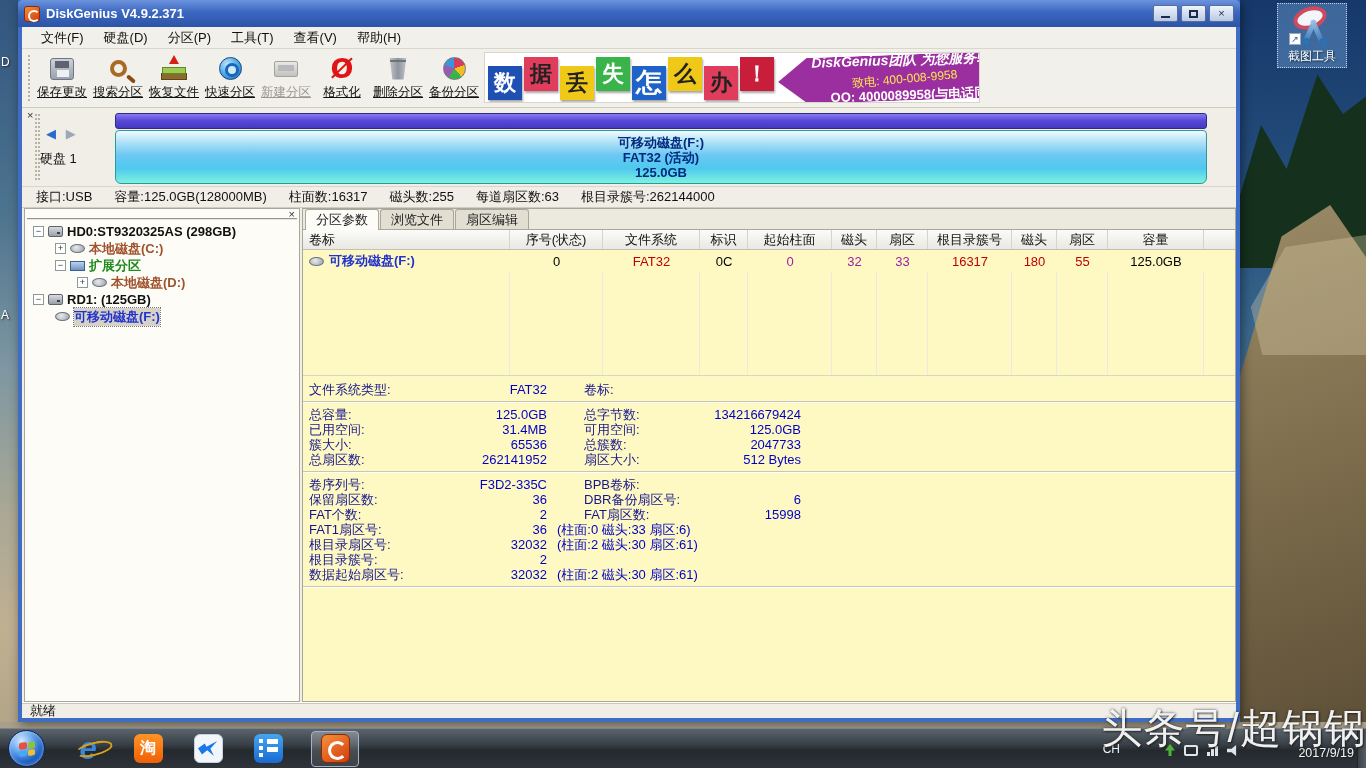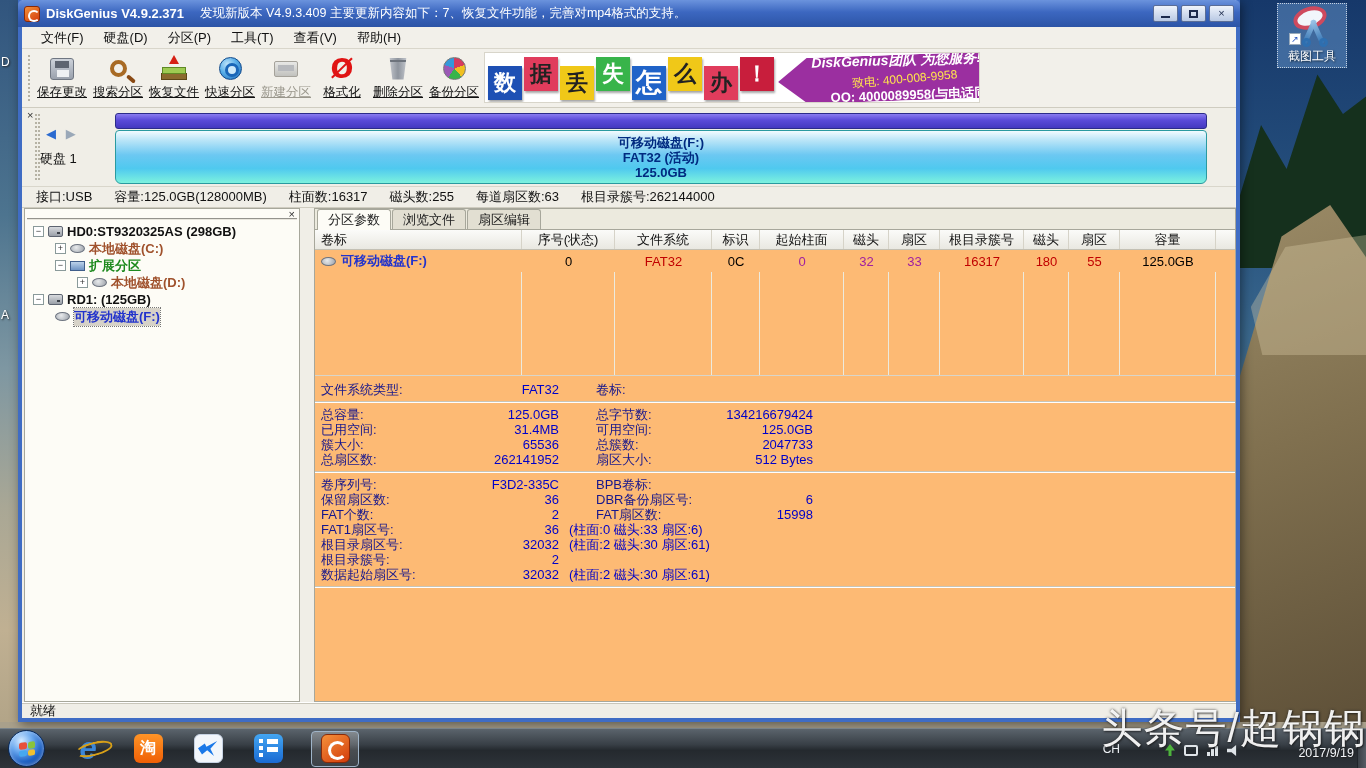--- a/index.html
+++ b/index.html
@@ -127,21 +127,21 @@
   .exp{width:11px;height:11px;border:1px solid #8a9a9a;background:#fff;font-size:9px;line-height:9px;
     text-align:center;color:#333;flex:0 0 auto;font-weight:normal;}
   .ic-hdd{width:15px;height:11px;background:linear-gradient(#d8dade,#9aa0a8);border:1px solid #5d6470;border-radius:2px;position:relative;flex:0 0 auto;}
   .ic-hdd::after{content:"";position:absolute;right:2px;bottom:2px;width:3px;height:2px;background:#3d424a;}
   .ic-part{width:15px;height:9px;border-radius:50%;background:radial-gradient(circle at 40% 35%,#e8eaec,#9aa0a8);
     border:1px solid #6d7480;flex:0 0 auto;}
   .ic-ext{width:15px;height:10px;background:linear-gradient(#bcd2ea,#6f94c4);border:1px solid #3f5d8a;flex:0 0 auto;}
   .c-black{color:#111;}.c-brown{color:#a0522d;}.c-green{color:#1e8a1e;}.c-blue{color:#2233cc;}
   .tsel{background:#d6d2c8;outline:1px dotted #777;}
   
-  .rightpanel{flex:1;margin-left:14px;position:relative;background:#fdba74;border:1px solid #a7a79b;}
+  .rightpanel{flex:1;margin-left:2px;position:relative;background:#fef9c3;border:1px solid #a7a79b;}
   .tabs{height:21px;display:flex;align-items:flex-end;background:#eceade;border-bottom:1px solid #a7a79b;padding-left:2px;gap:1px;}
   .tab{height:20px;padding:0 10px;border:1px solid #a7a79b;border-bottom:none;border-radius:3px 3px 0 0;
     background:#e2dfd2;display:flex;align-items:center;color:#222;}
   .tab.active{background:#fdfcf6;height:21px;margin-bottom:-1px;font-weight:normal;}
   .thead{height:20px;display:flex;background:linear-gradient(#fbfbf9,#e9e8e1);border-bottom:1px solid #c3c0b4;}
   .th{border-right:1px solid #d6d3c8;display:flex;align-items:center;justify-content:center;color:#111;white-space:nowrap;}
   .th.first{justify-content:flex-start;padding-left:6px;}
   .trow{height:22px;display:flex;align-items:center;}
   .td{display:flex;align-items:center;justify-content:center;white-space:nowrap;}
   .td.first{justify-content:flex-start;padding-left:6px;gap:5px;}
@@ -248,21 +248,20 @@
       <span class="snip-sc">↗</span>
     </div>
     <div class="snip-label">截图工具</div>
   </div>
 
   <div class="window">
 
     <div class="titlebar">
       <span class="app-ico"></span>
       <span class="title-main">DiskGenius V4.9.2.371</span>
-      <span class="title-notice">发现新版本 V4.9.3.409 主要更新内容如下：7、恢复文件功能，完善对mp4格式的支持。</span>
       <span class="win-btns">
         <span class="wbtn">
             <span class="mini"></span>
           </span>
         <span class="wbtn">
             <span class="maxi"></span>
           </span>
         <span class="wbtn">×</span>
       </span>
     </div>

